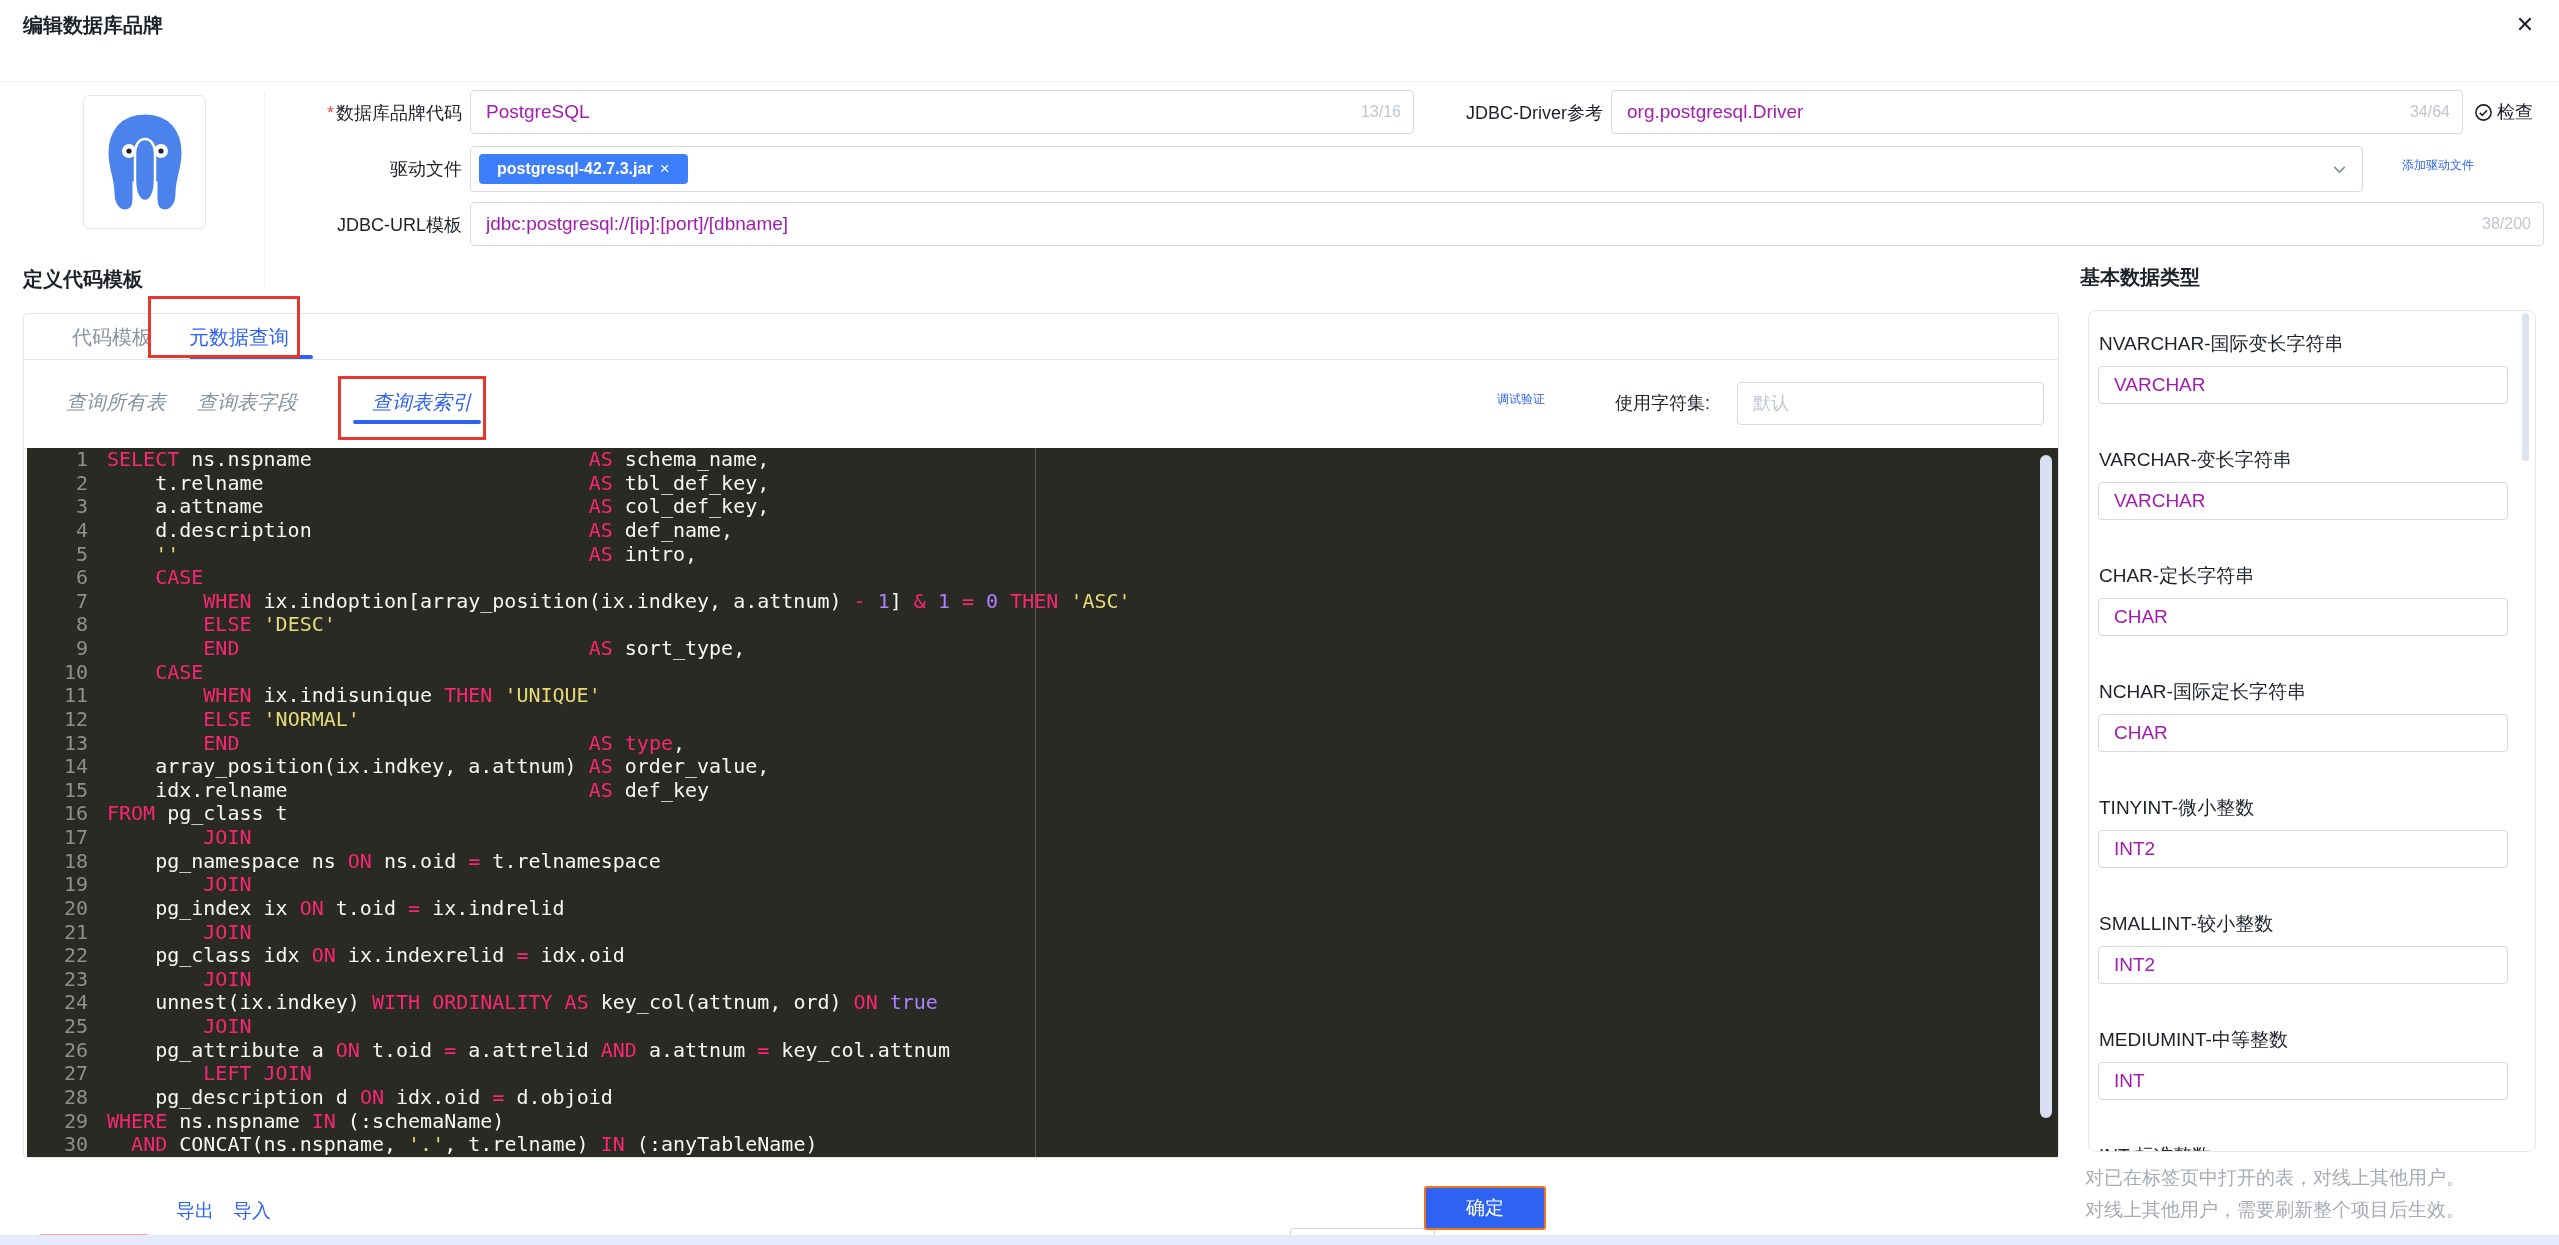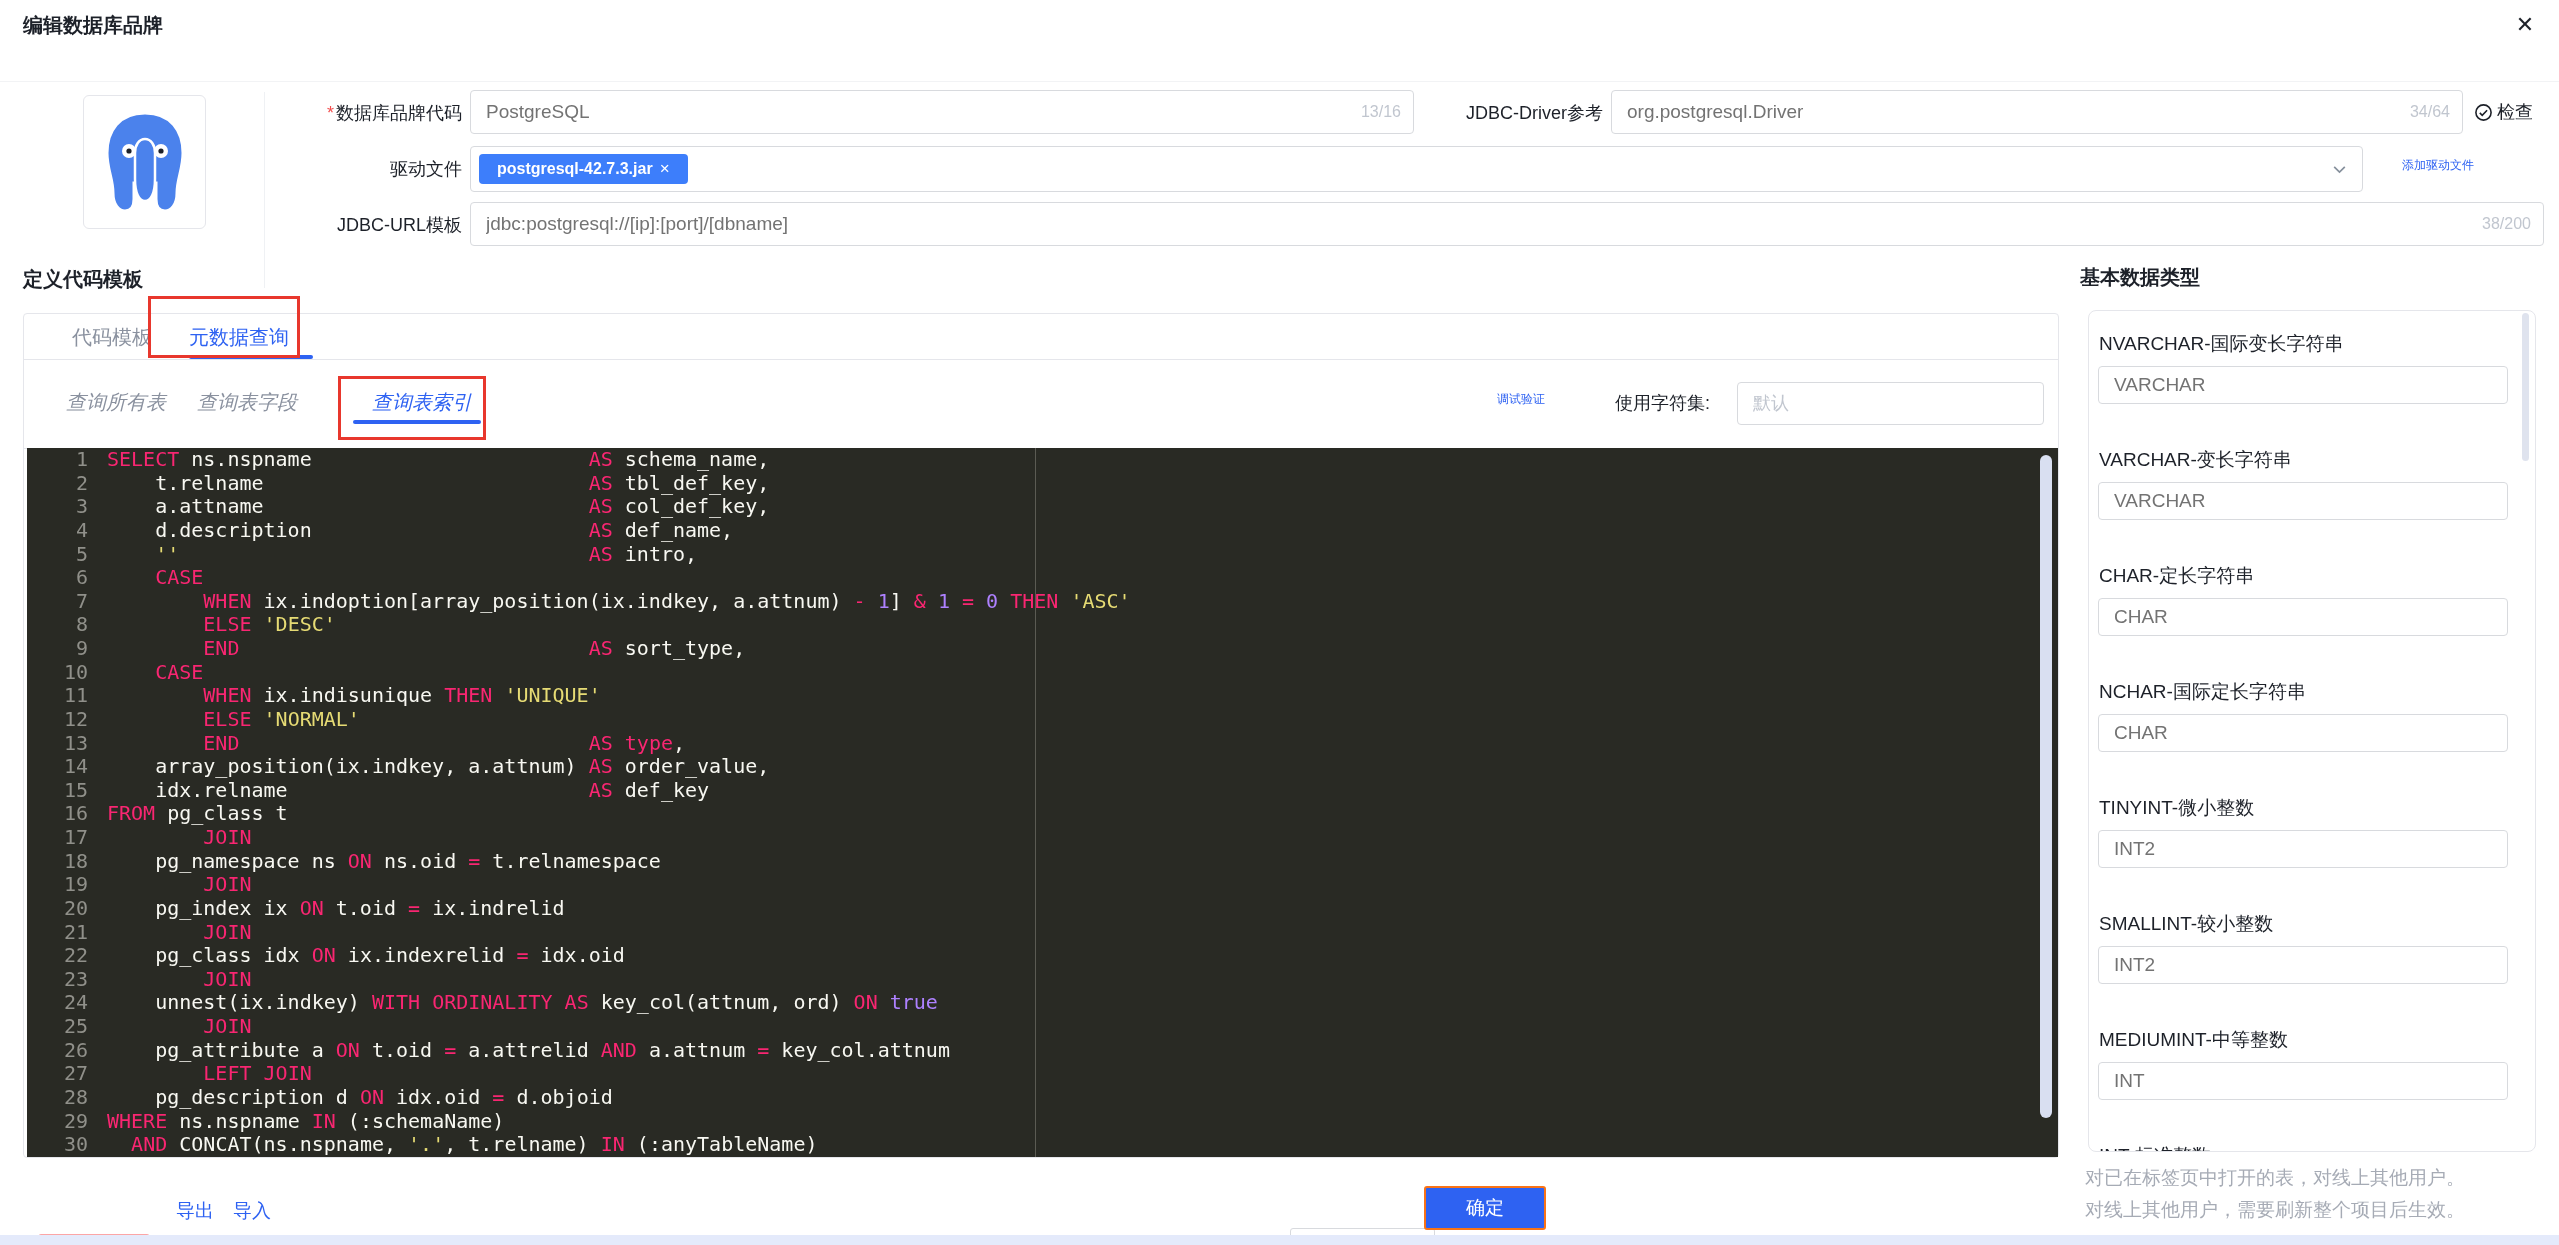--- a/index.html
+++ b/index.html
@@ -9,21 +9,21 @@
   .dlg-title{left:23px;top:12px;font-size:20px;font-weight:600;}
   .close-btn{left:2508px;top:8px;width:34px;height:34px;font-size:22px;color:#1d2129;display:flex;align-items:center;justify-content:center;cursor:pointer;}
   .hdr-div{left:0;top:81px;width:2559px;height:1px;background:#f2f3f5;}
 
   .logo-box{left:83px;top:95px;width:121px;height:132px;border:1px solid #e5e6eb;border-radius:6px;display:flex;align-items:center;justify-content:center;background:#fff;}
   .v-div{left:264px;top:92px;width:1px;height:196px;background:#eff1f4;}
 
   .flabel{font-size:18px;color:#1d2129;text-align:right;width:182px;white-space:nowrap;}
   .req{color:#f24e4e;margin-right:2px;}
   .inp{border:1px solid #d8dade;border-radius:4px;background:#fff;display:flex;align-items:center;}
-  .inp input{border:none;outline:none;background:transparent;font-family:"Liberation Sans",sans-serif;font-size:19px;color:#737373;flex:1;padding:0 0 0 15px;min-width:0;}
+  .inp input{border:none;outline:none;background:transparent;font-family:"Liberation Sans",sans-serif;font-size:19px;color:#a21caf;flex:1;padding:0 0 0 15px;min-width:0;}
   .inp .counter{font-size:16px;color:#c1c6cf;padding-right:12px;white-space:nowrap;}
   .check-btn{display:flex;align-items:center;gap:4px;font-size:18px;color:#1d2129;cursor:pointer;}
   .tag{background:#3d7efb;color:#fff;border-radius:4px;height:30px;display:inline-flex;align-items:center;font-size:16px;font-weight:600;padding:0 18px;gap:7px;}
   .tag .tag-x{font-weight:400;font-size:17px;cursor:pointer;}
   .blue-link{color:#2e62f2;font-size:12px;cursor:pointer;white-space:nowrap;}
 
   .sec-head{font-size:20px;font-weight:600;}
   .card{left:23px;top:313px;width:2036px;height:845px;border:1px solid #e5e6eb;border-radius:4px;box-sizing:border-box;}
   .tab{font-size:20px;color:#8a919f;cursor:pointer;white-space:nowrap;}
   .tab.active{color:#2e62f2;}

